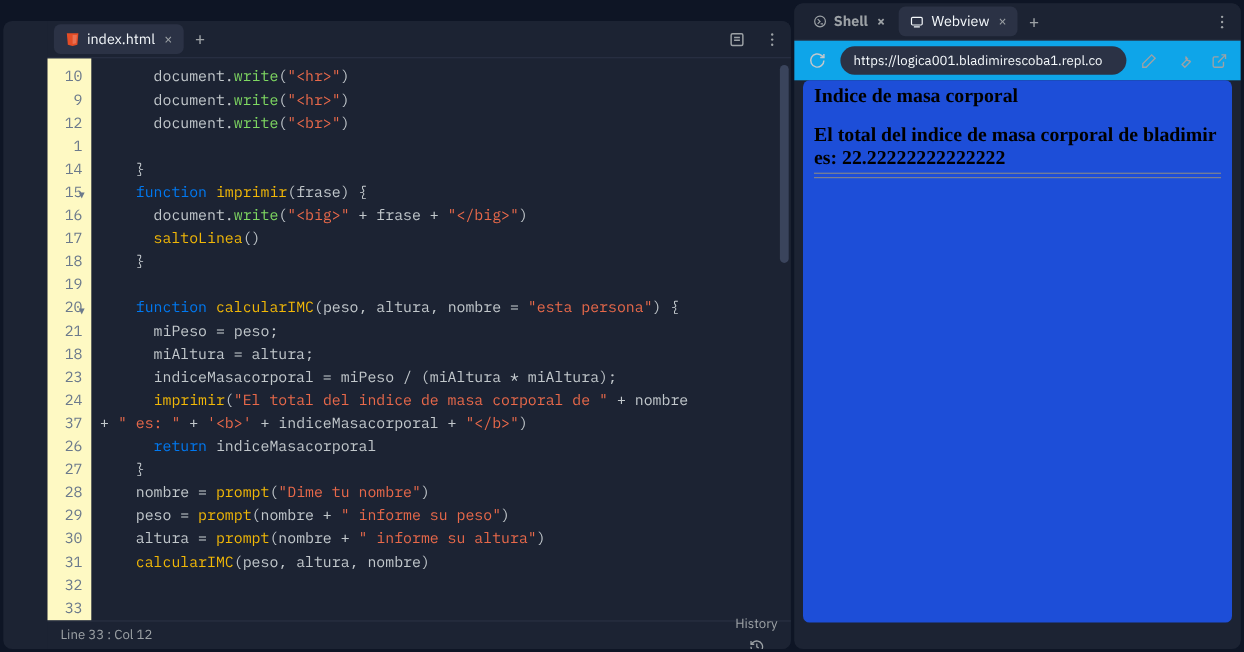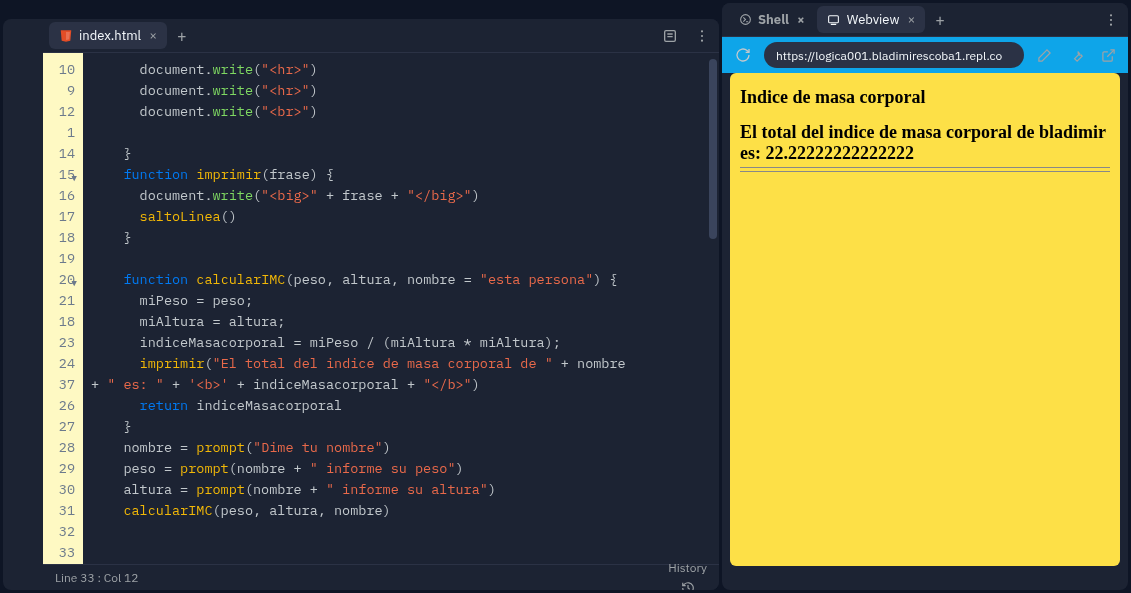--- a/index.html
+++ b/index.html
@@ -30,21 +30,21 @@
 .code .line { min-height: 21px; }
 
 .statusbar { height: 26px; background: #1c2333; border-top: 1px solid #2b3245; display: flex; align-items: center; padding: 0 12px; font-size: 12px; color: #9da2a6; }
 .statusbar .right { margin-left: auto; display:flex; align-items:center; gap:6px;flex-direction:column; }
 
 .addrbar { display: flex; align-items: center; height: 36px; padding: 0 8px; gap: 8px; background: #0ea5e9; }
 .reload { width: 26px; height: 26px; display: flex; align-items: center; justify-content: center; color: #c2c8cc; cursor: pointer; }
 .url { flex: 1; background: #2b3245; border-radius: 14px; height: 26px; display: flex; align-items: center; padding: 0 12px; color: #f5f9fc; font-size: 12px; }
 .addr-action { width: 24px; height: 24px; display:flex;align-items:center;justify-content:center; color:#9da2a6; cursor:pointer;}
 
-.webview { flex: 1; background: #fde047; margin: 0 8px 24px 8px; border-radius: 6px; padding: 14px 10px; color: #000; font-family: 'Times New Roman', serif; }
+.webview { flex: 1; background: #1d4ed8; margin: 0 8px 24px 8px; border-radius: 6px; padding: 4px 10px; color: #000; font-family: 'Times New Roman', serif; }
 .webview h3 { font-size: 18px; font-weight: bold; margin-bottom: 14px; }
 .webview .big { font-size: 18px; font-weight: bold; }
 .webview hr { border: none; border-top: 1px solid #888; margin: 3px 0; height:0; }
 .scrollbar { position: absolute; right: 2px; top: 6px; width: 8px; height: 180px; background: #3a445c; border-radius: 4px; }
 </style>
 </head>
 <body>
 
 <div class="pane-left">
   <div class="tabbar">

